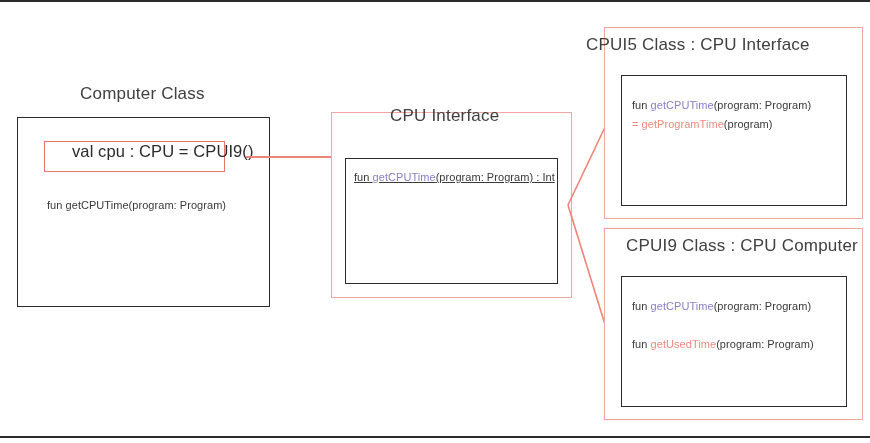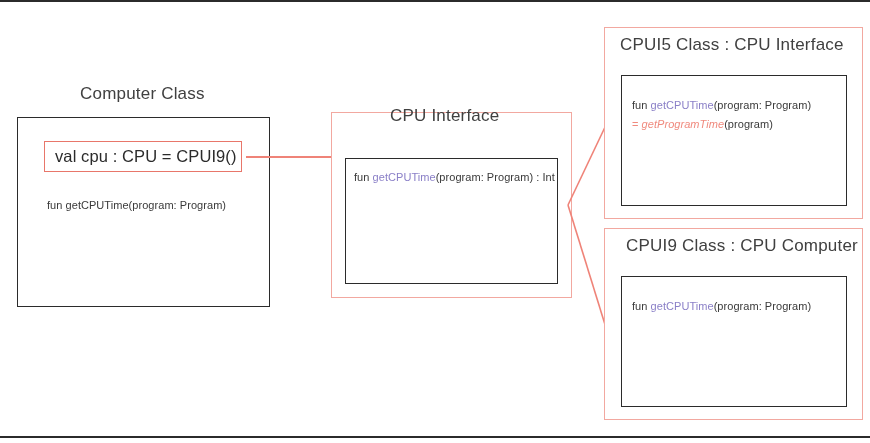--- a/index.html
+++ b/index.html
@@ -32,21 +32,21 @@
   .title {
     position: absolute;
     font-size: 17px;
     color: #404040;
     letter-spacing: 0.2px;
     white-space: nowrap;
     font-weight: 400;
   }
   #title-computer { left: 80px; top: 84px; }
   #title-cpu-interface { left: 390px; top: 106px; }
-  #title-cpui5 { left: 620px; top: 35px; }
+  #title-cpui5 { left: 586px; top: 35px; }
   #title-cpui9 { left: 626px; top: 236px; }
 
   
   .box-black {
     position: absolute;
     border: 1.6px solid #2b2b2b;
     background: #ffffff;
     box-sizing: border-box;
   }
   .box-pink {
@@ -57,22 +57,22 @@
   }
   .box-red-thin {
     position: absolute;
     border: 1.6px solid #e8766a;
     background: #ffffff;
     box-sizing: border-box;
   }
 
   #computer-class-box { left: 17px; top: 117px; width: 253px; height: 190px; }
   #val-cpu-box {
-    left: 44px; top: 141px; width: 198px; height: 31px;
-    display: flex; align-items: center; padding-left: 10px;
+    left: 44px; top: 141px; width: 181px; height: 31px;
+    display: flex; align-items: flex-start; padding-left: 27px;
   }
   #val-cpu-text {
     font-size: 16.5px;
     color: #2b2b2b;
     white-space: nowrap;
     letter-spacing: 0.1px;
   }
 
   #cpu-interface-outer { left: 331px; top: 112px; width: 241px; height: 186px; }
   #cpu-interface-inner { left: 345px; top: 158px; width: 213px; height: 126px; }
@@ -88,25 +88,25 @@
     position: absolute;
     font-size: 11px;
     line-height: 19px;
     color: #3a3a3a;
     white-space: nowrap;
     letter-spacing: 0.05px;
   }
   .code .ln { display: block; }
   .code .ln.spacer { height: 19px; }
   .purple { color: #8a7fc7; }
-  .salmon { color: #f08a7e; font-style: italic; }
+  .salmon { color: #f08a7e; }
   .eq-salmon { color: #f08a7e; }
 
   #computer-code { left: 47px; top: 196px; }
-  #cpu-interface-code { left: 354px; top: 168px; }
+  #cpu-interface-code { left: 354px; top: 168px; text-decoration: underline; }
   #cpui5-code { left: 632px; top: 96px; }
   #cpui9-code { left: 632px; top: 297px; }
 
   
   .conn {
     position: absolute;
     background: #ef8378;
   }
   #conn-valcpu-to-interface {
     left: 246px; top: 156px; width: 86px; height: 1.6px;
@@ -179,15 +179,18 @@
 
   <div class="title" id="title-cpui9">CPUI9 Class : CPU Computer</div>
 
   <div class="box-black" id="cpui9-inner"></div>
 
   <div class="code" id="cpui9-code">
     <span class="ln">
       <span>fun </span><span class="purple">getCPUTime</span><span>(program: Program)</span>
     </span>
     <span class="ln spacer"></span>
+    <span class="ln">
+      <span>fun </span><span class="salmon">getUsedTime</span><span>(program: Program)</span>
+    </span>
   </div>
 
 </div>
 
 </body></html>

